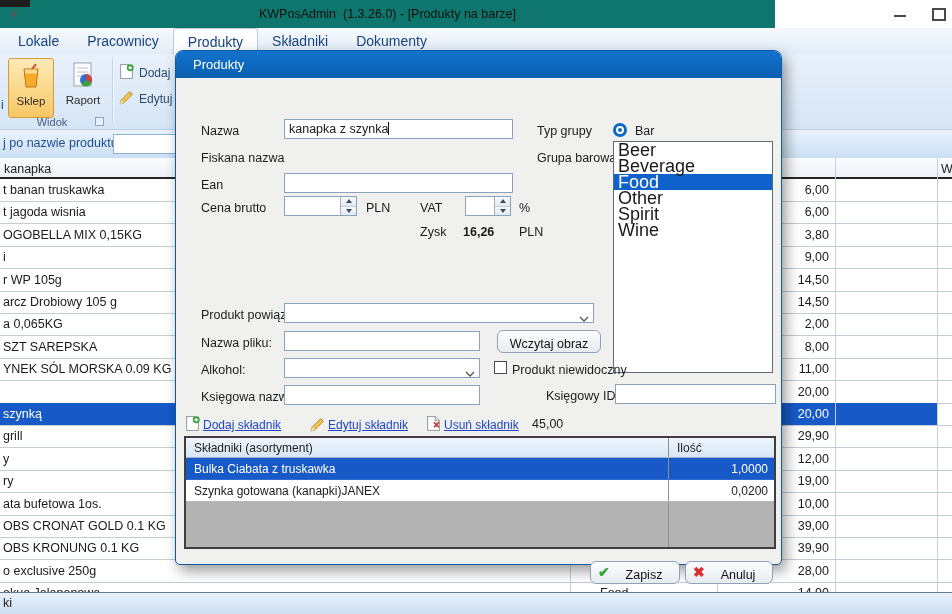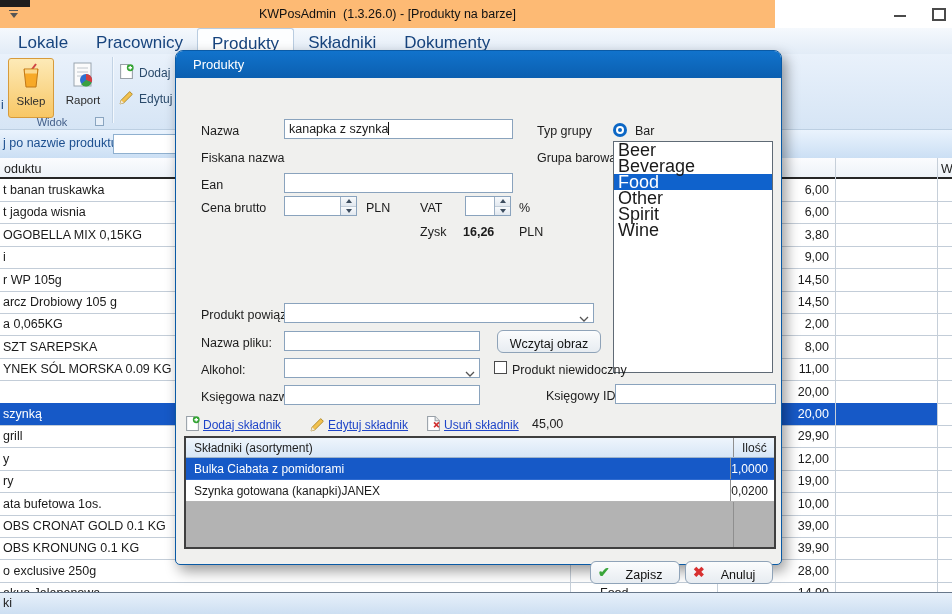--- a/index.html
+++ b/index.html
@@ -1,34 +1,34 @@
 <!DOCTYPE html>
 <html><head>
 <meta charset="utf-8">
 <style>
   *{margin:0;padding:0;box-sizing:border-box}
   body{background:#777;font-family:"Liberation Sans",sans-serif}
   #screen{position:relative;width:952px;height:614px;background:#fff;overflow:hidden;
           font-family:"Liberation Sans",sans-serif;font-size:12px;color:#1a1a1a}
 
   
-  .titlebar{position:absolute;left:0;top:0;width:775px;height:28px;background:#fdba74}
+  .titlebar{position:absolute;left:0;top:0;width:775px;height:28px;background:#0f766e}
   .qat-frag{position:absolute;left:0;top:0;width:30px;height:7px;background:#1d1d1d}
   .qat-arrow{position:absolute;left:10px;top:13px;width:0;height:0;
              border-left:4px solid transparent;border-right:4px solid transparent;border-top:5px solid #555}
   .qat-line{position:absolute;left:9px;top:10px;width:9px;height:1px;background:#555}
   .win-title{position:absolute;left:0;top:7px;width:100%;text-align:center;font-size:12.5px;color:#111;white-space:pre}
   .ctrl-min{position:absolute;left:894px;top:15px;width:12px;height:2px;background:#4a4a4a}
   .ctrl-max{position:absolute;left:932px;top:8px;width:14px;height:13px;border:2px solid #4a4a4a;background:#fff}
 
   
   .tabrow{position:absolute;left:0;top:28px;width:952px;height:26px;
           background:linear-gradient(#f5f9fd,#e2ecf7)}
   .rtabs{position:absolute;left:4px;top:0;height:26px;display:flex}
-  .rtab{padding:5px 14px 0 14px;height:26px;color:#17447e;font-size:17px;white-space:nowrap}
+  .rtab{padding:5px 14px 0 14px;height:26px;color:#17447e;font-size:14px;white-space:nowrap}
   .rtab.active{background:#fdfeff;border:1px solid #b9cce0;border-bottom:none;border-radius:3px 3px 0 0}
 
   
   .ribbon{position:absolute;left:0;top:54px;width:952px;height:76px;
           background:linear-gradient(#e9f1fb,#d6e5f5);border-bottom:1px solid #bccfe2}
   .clipped-label{position:absolute;left:1px;top:44px;font-size:12px;color:#17447e}
   .btn-sklep{position:absolute;left:8px;top:4px;width:46px;height:60px;
              background:linear-gradient(#fdeab7,#f8c765);border:1px solid #d79b3b;border-radius:3px;
              display:flex;flex-direction:column;align-items:center;padding-top:4px}
   .btn-raport{position:absolute;left:58px;top:4px;width:50px;height:60px;
@@ -96,21 +96,21 @@
   .dlg-btn .blabel{display:block;width:100%;text-align:center;padding:4px 0 0 18px}
   .dlg-link{position:absolute;color:#1f45c8;text-decoration:underline;font-size:12px;white-space:nowrap}
   .licon{position:absolute;width:15px;height:15px}
   .ingtbl{position:absolute;left:8px;top:358px;width:592px;height:113px;border:2px solid #3f3f3f;
           background:#b3b3b3;overflow:hidden}
   .inghdr{display:flex;height:20px;background:linear-gradient(#eef5fc,#d7e6f6);
           border-bottom:1px solid #9eb4cb;font-size:12px;color:#222}
   .ingrow{display:flex;height:22px;background:#fff;border-bottom:1px solid #b5b5b5;font-size:12px}
   .ingrow.sel{background:#1659c7;color:#fff;border-bottom-color:#2f6bd0}
   .ingfill{display:flex;height:47px}
-  .iname{width:548px;border-right:1px solid #8f8f8f;padding:4px 0 0 8px;overflow:hidden;white-space:nowrap}
+  .iname{width:483px;border-right:1px solid #8f8f8f;padding:4px 0 0 8px;overflow:hidden;white-space:nowrap}
   .inghdr .iname{padding-top:3px}
   .iqty{flex:1;text-align:right;padding:4px 6px 0 0}
   .inghdr .iqty{text-align:left;padding:3px 0 0 8px}
 </style>
 </head>
 <body>
 
 <div id="screen">
 
   <div class="titlebar">
@@ -182,21 +182,21 @@
       <span class="rb-label">Edytuj</span>
     </div>
   </div>
 
   <div class="searchbar">
     <span class="search-label">j po nazwie produktu:</span>
     <div class="search-input"></div>
   </div>
 
   <div class="phead">
-    <span class="h-name">oduktu</span>
+    <span class="h-name">kanapka</span>
     <span class="h-w">W</span>
   </div>
 
   <div class="prows">
       <div class="prow" style="top: 0px;">
         <span class="pname">t banan truskawka</span>
         <span class="pgroup"></span>
         <span class="pprice">6,00</span>
       </div>
       <div class="prow" style="top: 22.4px;">
@@ -402,21 +402,21 @@
       <a class="dlg-link" style="left:268px;top:340px">Usuń składnik</a>
       <span class="lbl" style="left:356px;top:339px">45,00</span>
 
       <div class="ingtbl">
         <div class="inghdr">
           <span class="iname">Składniki (asortyment)</span>
           <span class="iqty">Ilość</span>
         </div>
         <div>
             <div class="ingrow sel">
-              <span class="iname">Bulka Ciabata z pomidorami</span>
+              <span class="iname">Bulka Ciabata z truskawka</span>
               <span class="iqty">1,0000</span>
             </div>
             <div class="ingrow">
               <span class="iname">Szynka gotowana (kanapki)JANEX</span>
               <span class="iqty">0,0200</span>
             </div>
           </div>
         <div class="ingfill">
             <span class="iname"></span>
             <span class="iqty"></span>

